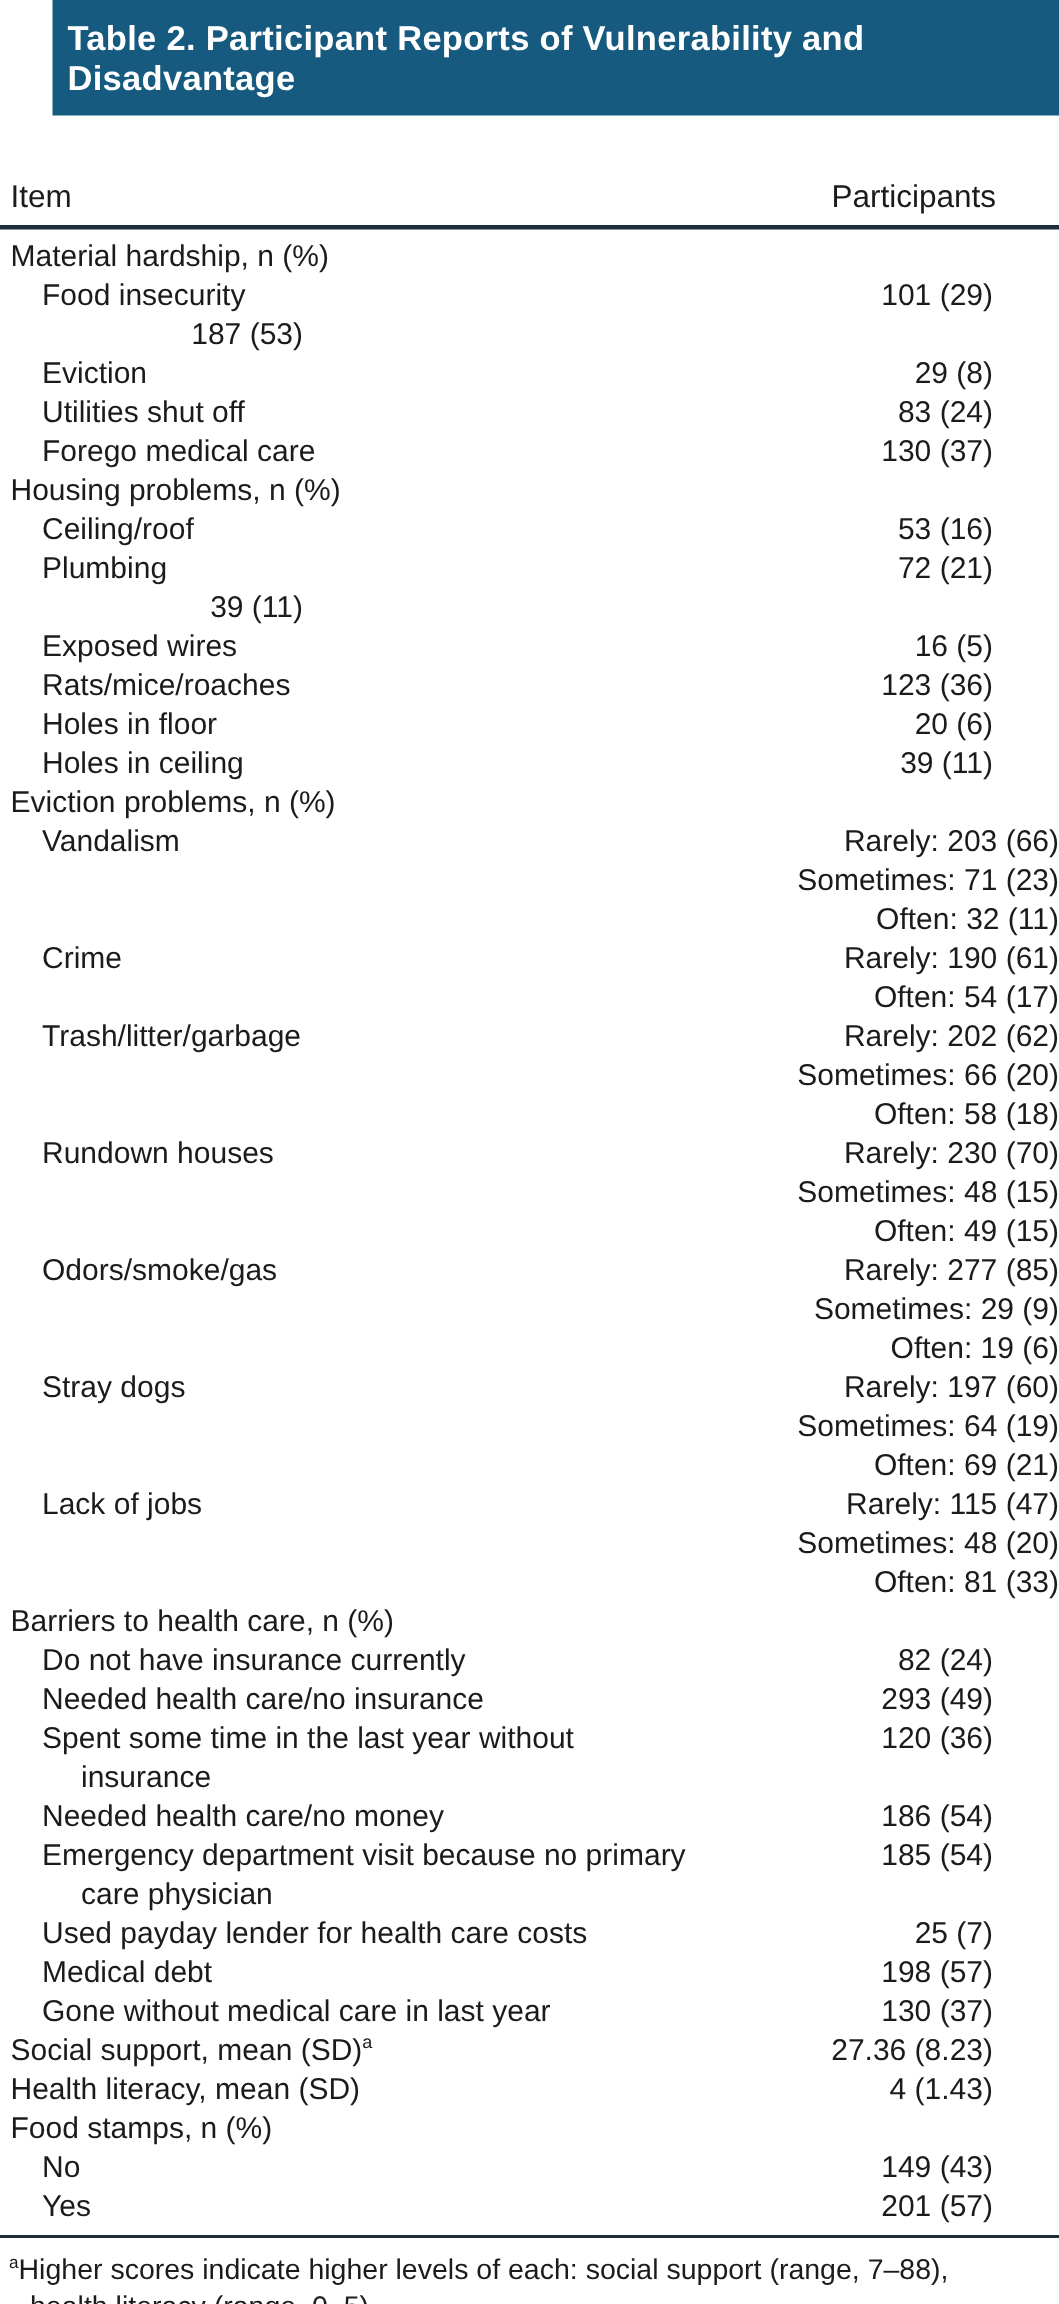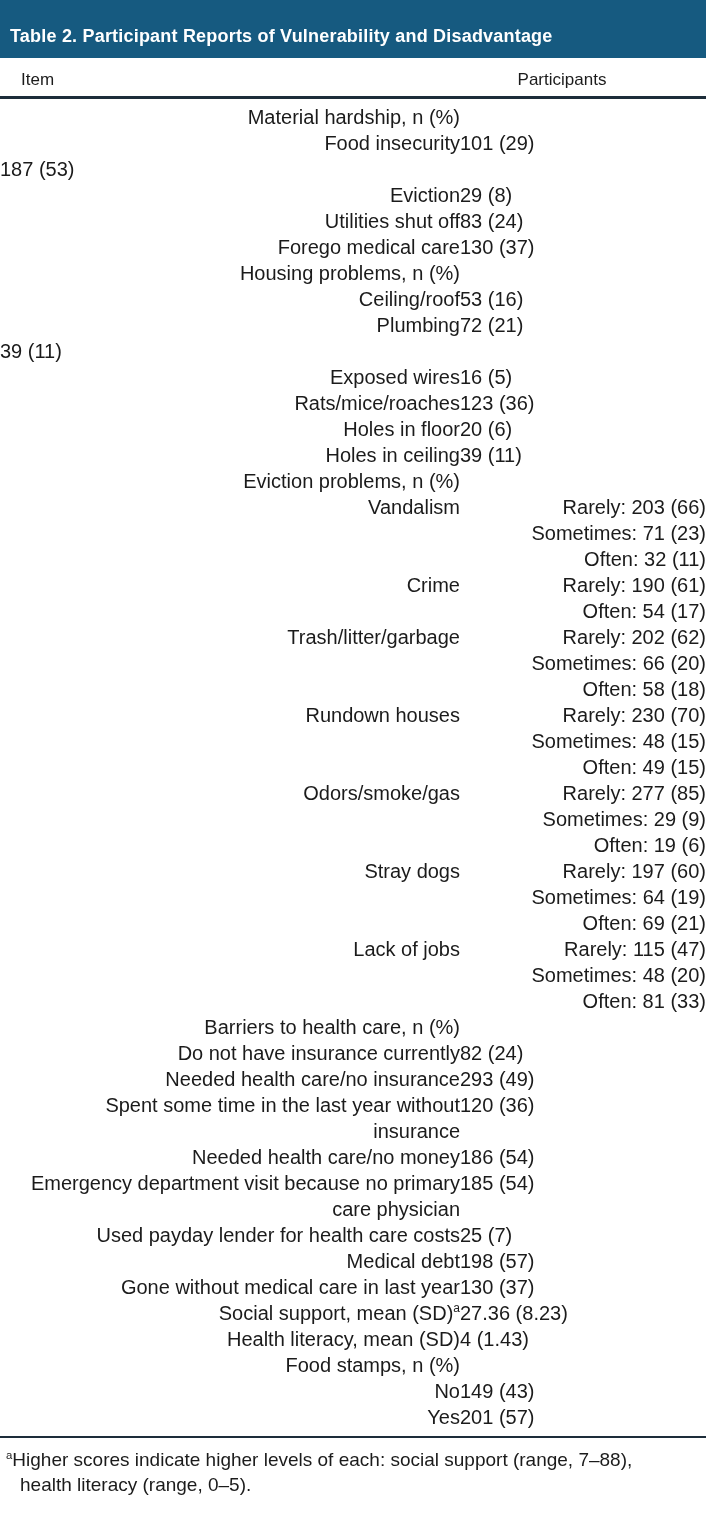--- a/index.html
+++ b/index.html
@@ -9,70 +9,71 @@
     font-family: "Liberation Sans", sans-serif;
     color: var(--text, #1b1b1b);
   }
   .table {
     width: 706px;
     background: #ffffff;
   }
   .title-bar {
     background: var(--header-bg, #165a80);
     color: #ffffff;
-    font-size: 18px;
+    font-size: 23px;
     font-weight: bold;
-    padding: 26px 10px 11px 10px;
+    padding: 12px 10px 11px 10px;
     letter-spacing: 0.2px;
+    margin-left: 35px;
   }
   .col-header {
     display: flex;
     align-items: flex-end;
-    padding: 12px 0 6px 14px;
-    font-size: 17px;
+    padding: 12px 0 6px 0;
+    font-size: 21px;
     border-bottom: 3px solid var(--rule, #1d2d3a);
   }
   .col-item {
     flex: 1;
     padding-left: 7px;
   }
   .col-participants {
     width: 246px;
     box-sizing: border-box;
-    text-align: center;
+    text-align: right;
     padding-right: 42px;
+    margin-top: 31px;
   }
   .rows {
     padding-top: 5px;
     font-size: 20px;
     line-height: 26px;
   }
   .row {
     display: flex;
     align-items: flex-start;
   }
   .cell.label {
     width: 460px;
     box-sizing: border-box;
     white-space: pre-line;
   }
   .label.flush {
     padding-left: 7px;
-    text-align: right;
   }
   .label.indented {
     padding-left: 54px;
     text-indent: -26px;
-    text-align: right;
   }
   .cell.value {
     width: 246px;
     box-sizing: border-box;
   }
   .value.num {
+    text-align: right;
     padding-right: 44px;
   }
   .value.multi {
     text-align: right;
     padding-left: 10px;
   }
   sup {
     font-size: 0.6em;
     line-height: 0;
   }

